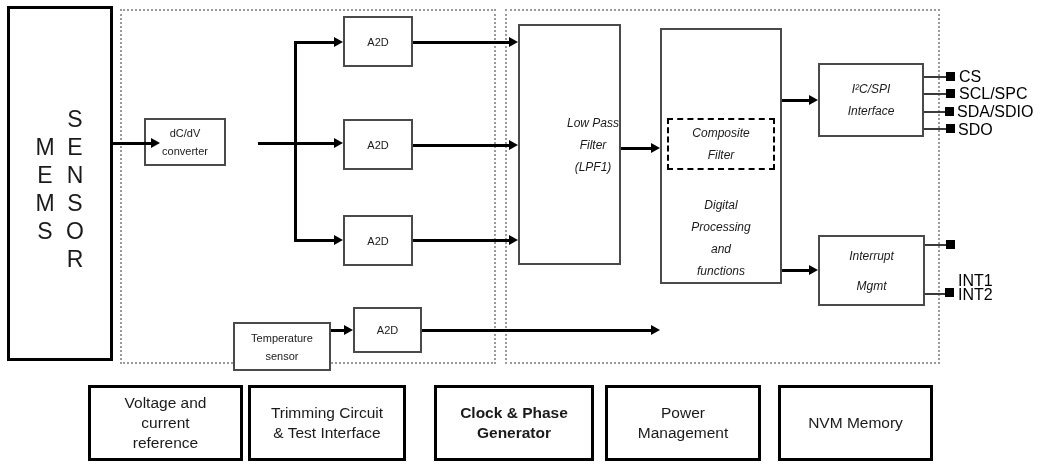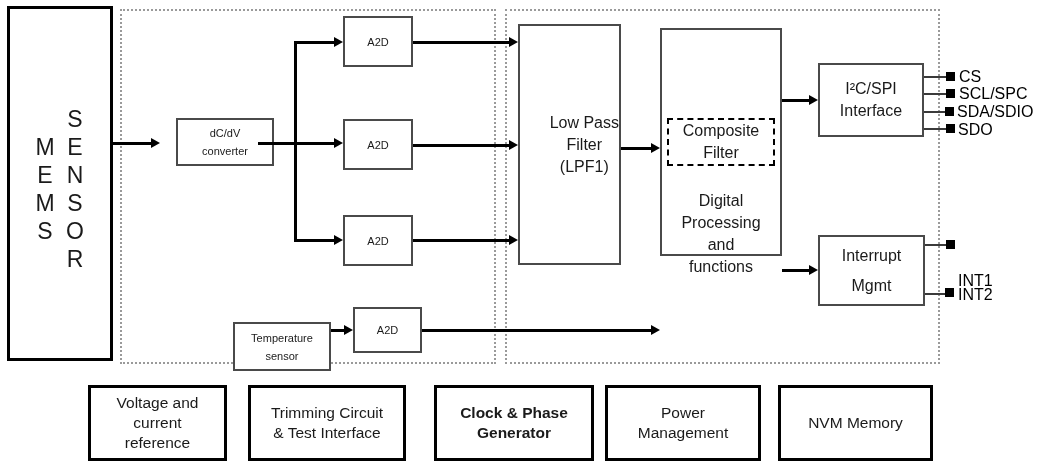--- a/index.html
+++ b/index.html
@@ -10,51 +10,51 @@
   .thick-box { position:absolute; border:3px solid #000; background:#fff;
                display:flex; align-items:center; justify-content:center; text-align:center; }
   .thin-box  { position:absolute; border:2px solid #4a4a4a; background:#fff;
                display:flex; align-items:center; justify-content:center; text-align:center; }
   .container { position:absolute; border:2px dotted #9a9a9a; background:transparent; }
   .dashed-box { border:2px dashed #000; background:#fff;
                display:flex; align-items:center; justify-content:center; text-align:center; }
 
   .block-label { white-space:pre-line; color:#1a1a1a; }
   .fs-sm { font-size:11px; line-height:18px; }
-  .fs-md { font-size:16px; line-height:22px; }
+  .fs-md { font-size:12px; line-height:22px;font-style:italic; }
 
   
   #mems { left:7px; top:6px; width:106px; height:355px; }
   .mems-grid { display:flex; flex-direction:column; margin-top:10px; }
   .mems-row { display:flex; }
   .mems-cell { width:30px; height:28px; font-size:23px; line-height:28px;
                text-align:center; color:#1a1a1a; }
 
   
   #c1 { left:120px; top:9px;  width:376px; height:355px; }
   #c2 { left:505px; top:9px;  width:435px; height:355px; }
 
   
-  #dcdv { left:176px; top:118px; width:98px;  height:48px; }
+  #dcdv { left:144px; top:118px; width:82px;  height:48px; }
   #a2d1 { left:343px; top:16px;  width:70px;  height:51px; }
   #a2d2 { left:343px; top:119px; width:70px;  height:51px; }
   #a2d3 { left:343px; top:215px; width:70px;  height:51px; }
   #temp { left:233px; top:306px; width:98px;  height:49px;margin-top:16px; }
   #a2d4 { left:353px; top:307px; width:69px;  height:46px; }
   #lpf  { left:518px; top:24px;  width:103px; height:241px;justify-content:flex-end; }
-  #dp   { left:660px; top:28px;  width:122px; height:228px;
+  #dp   { left:660px; top:28px;  width:122px; height:256px;
           flex-direction:column; justify-content:flex-start; }
   #composite { width:108px; height:62px; margin-top:88px; }
   #dp .dp-label { margin-top:24px; }
   #i2c  { left:818px; top:63px;  width:106px; height:74px; }
   #intm { left:818px; top:235px; width:107px; height:71px; }
   #intm .block-label { line-height:30px; }
 
   
-  #b1 { left:88px;  top:385px; width:139px; height:76px; }
+  #b1 { left:88px;  top:385px; width:155px; height:76px; }
   #b2 { left:248px; top:385px; width:158px; height:76px; }
   #b3 { left:434px; top:385px; width:160px; height:76px;font-weight:bold; }
   #b4 { left:605px; top:385px; width:156px; height:76px; }
   #b5 { left:778px; top:385px; width:155px; height:76px; }
   .bottom-box .block-label { font-size:15.5px; line-height:20px; }
 
   
   .ln  { position:absolute; background:#000; }
   .ah-r { position:absolute; width:0; height:0;
           border-top:5.5px solid transparent; border-bottom:5.5px solid transparent;

